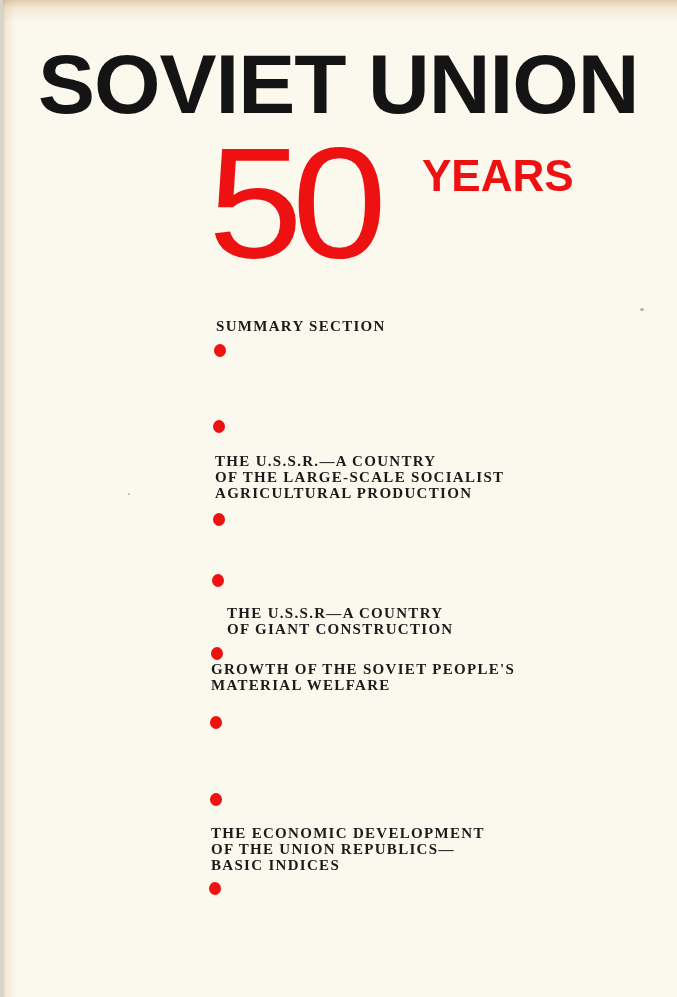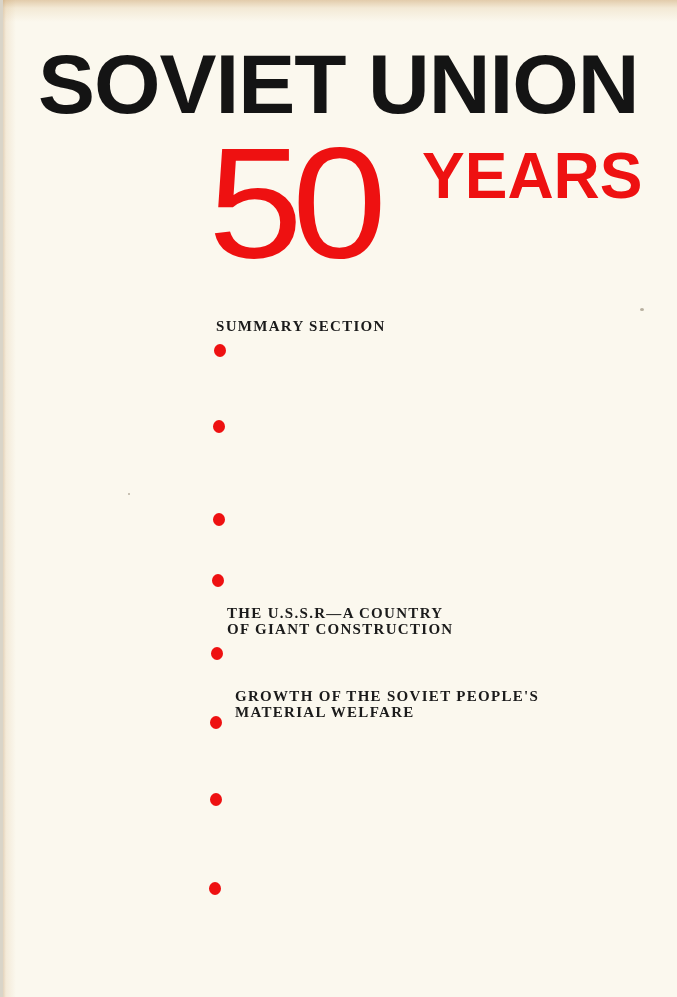--- a/index.html
+++ b/index.html
@@ -56,21 +56,21 @@
       white-space: nowrap;
       transform: scaleX(1.08);
       transform-origin: left top;
     }
     .years {
       position: absolute;
       left: 422px;
       top: 145px;
       font-family: "Liberation Sans", sans-serif;
       font-weight: bold;
-      font-size: 64px;
+      font-size: 44px;
       line-height: 62px;
       letter-spacing: 0px;
       color: #ee1111;
       white-space: nowrap;
     }
     .contents {
       position: absolute;
       left: 0; top: 0;
       width: 677px; height: 836px; text-decoration: underline;
     }
@@ -109,29 +109,35 @@
 
   <div class="speck" style="left:640px;top:308px;width:4px;height:3px;"></div>
   <div class="speck" style="left:128px;top:493px;width:2px;height:2px;"></div>
 
   <div class="contents">
     <div class="entry" style="left:216px;top:318px;">SUMMARY SECTION</div>
     <div class="dot" style="left:214px;top:344px;"></div>
 
     <div class="dot" style="left:213px;top:420px;"></div>
 
+    <div class="entry" style="left:215px;top:453px;">THE U.S.S.R.—A COUNTRY
+OF THE LARGE-SCALE SOCIALIST
+AGRICULTURAL PRODUCTION</div>
     <div class="dot" style="left:213px;top:513px;"></div>
 
     <div class="dot" style="left:212px;top:574px;"></div>
 
     <div class="entry" style="left:227px;top:605px;">THE U.S.S.R—A COUNTRY
 OF GIANT CONSTRUCTION</div>
     <div class="dot" style="left:211px;top:647px;"></div>
 
-    <div class="entry" style="left:211px;top:688px;margin-left:24px;">GROWTH OF THE SOVIET PEOPLE'S
+    <div class="entry" style="left:211px;top:661px;">GROWTH OF THE SOVIET PEOPLE'S
 MATERIAL WELFARE</div>
     <div class="dot" style="left:210px;top:716px;"></div>
 
     <div class="dot" style="left:210px;top:793px;"></div>
 
+    <div class="entry" style="left:211px;top:825px;">THE ECONOMIC DEVELOPMENT
+OF THE UNION REPUBLICS—
+BASIC INDICES</div>
     <div class="dot" style="left:209px;top:882px;"></div>
   </div>
 </div>
 
 </body></html>

